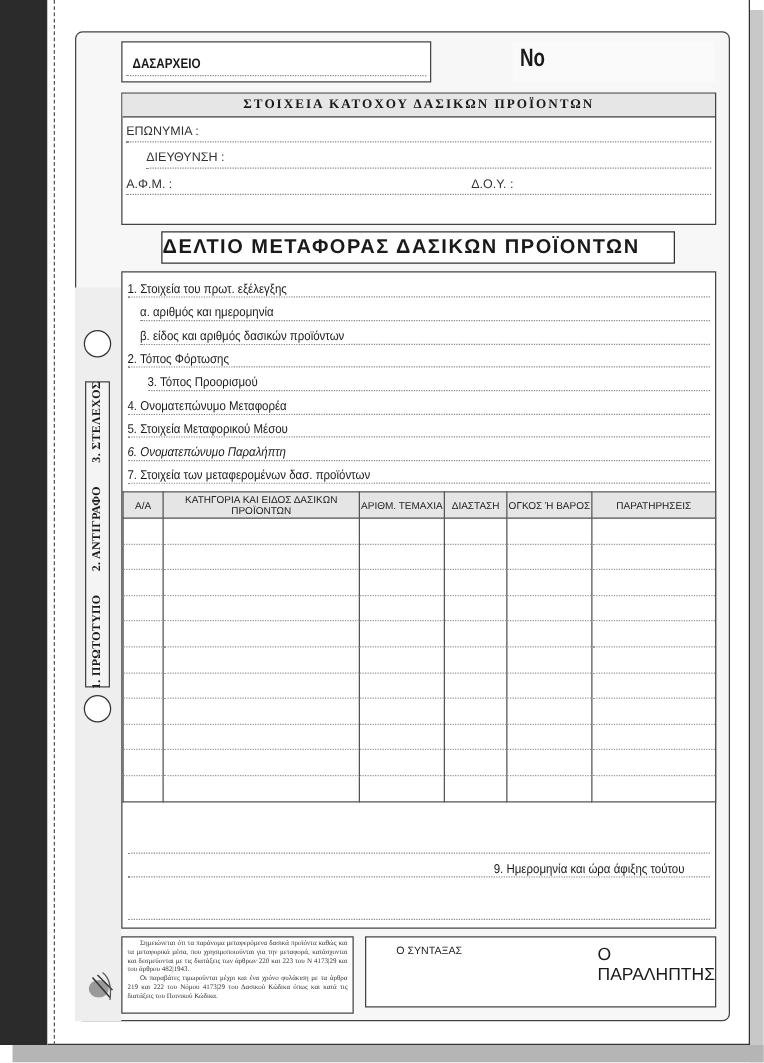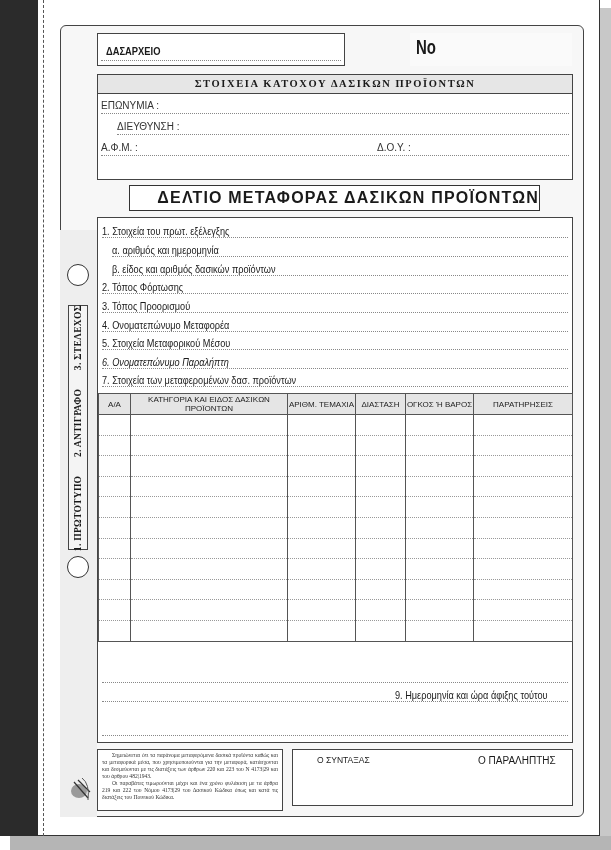--- a/index.html
+++ b/index.html
@@ -27,38 +27,38 @@
   .no-area { position:absolute; left:410px; top:33px; width:162px; height:33px; background:#fafafa; }
   .no-label { position:absolute; left:416px; top:36px; font-size:20px; font-weight:bold; transform:scaleX(0.75); transform-origin:left; }
 
   .owner { left:97px; top:74px; width:476px; height:106px; }
   .owner .hdr { height:18px; background:#e6e6e6; border-bottom:1.2px solid #444; text-align:center;
                 font-family:"Liberation Serif", serif; font-weight:bold; font-size:10.5px; letter-spacing:1.6px; line-height:18px; }
   .line-row { position:absolute; left:3px; right:3px; border-bottom:1px dotted #888; font-size:10px; color:#333; }
   .line-row span { position:absolute; bottom:2px; }
 
   .title-box { position:absolute; left:129px; top:185px; width:411px; height:26px; border:1.3px solid #333; background:#fff; box-sizing:border-box;
-               text-align:right; font-size:16px; font-weight:bold; letter-spacing:1.2px; line-height:24px; }
+               text-align:left; font-size:16px; font-weight:bold; letter-spacing:1.2px; line-height:24px; }
 
   .main { left:97px; top:217px; width:476px; height:526px; }
   .item { position:absolute; left:4px; right:4px; height:14px; font-size:10.2px; white-space:nowrap; overflow:hidden; }
   .item .t { background:#fff; padding-right:3px; position:relative; z-index:1; transform:scaleX(0.9); display:inline-block; transform-origin:left; }
   .item .d { position:absolute; left:0; right:0; bottom:2px; border-bottom:1px dotted #888; }
   .item.sub { left:14px; }
 
   table.goods { position:absolute; left:0; top:175px; width:474px; border-collapse:collapse; table-layout:fixed; }
   table.goods th { background:#e5e5e5; border:1.2px solid #555; font-weight:normal; font-size:8px; line-height:9px; height:20px; padding:0; color:#222; }
   table.goods td { border-left:1.2px solid #555; border-right:1.2px solid #555; height:19.6px; padding:0; border-bottom:1px dotted #999; }
   table.goods tr:last-child td { border-bottom:1.2px solid #555; }
 
   .notes { left:97px; top:749px; width:186px; height:62px; padding:2px 4px; font-family:"Liberation Serif", serif; font-size:5.6px; line-height:7px; color:#333; }
   .notes p { margin:0; text-indent:10px; text-align:justify; }
   .sig { left:292px; top:749px; width:281px; height:57px; }
   .sig .s1 { position:absolute; left:24px; top:5px; font-size:8.5px; }
-  .sig .s2 { position:absolute; left:185px; top:5px; font-size:10px; }
+  .sig .s2 { position:absolute; left:185px; top:5px; font-size:14px; }
   .logo { position:absolute; left:68px; top:774px; width:24px; height:30px; }
 </style>
 </head>
 <body>
 
 <div class="binding"></div>
 <div class="shadow-right"></div>
 <div class="shadow-bottom"></div>
 <div class="page"></div>
 <div class="perforation"></div>
@@ -96,21 +96,21 @@
   </div>
 </div>
 
 <div class="title-box">ΔΕΛΤΙΟ ΜΕΤΑΦΟΡΑΣ ΔΑΣΙΚΩΝ ΠΡΟΪΟΝΤΩΝ</div>
 
 <div class="box main">
   <div class="item" style="top:8px;"><span class="t">1. Στοιχεία του πρωτ. εξέλεγξης</span><div class="d"></div></div>
   <div class="item sub" style="top:27px;"><span class="t">α. αριθμός και ημερομηνία</span><div class="d"></div></div>
   <div class="item sub" style="top:46px;"><span class="t">β. είδος και αριθμός δασικών προϊόντων</span><div class="d"></div></div>
   <div class="item" style="top:64px;"><span class="t">2. Τόπος Φόρτωσης</span><div class="d"></div></div>
-  <div class="item" style="top:83px;"><span class="t">3. Τόπος Προορισμού</span><div class="d"></div></div>
+  <div class="item" style="top:83px;margin-left:16px;"><span class="t">3. Τόπος Προορισμού</span><div class="d"></div></div>
   <div class="item" style="top:102px;"><span class="t">4. Ονοματεπώνυμο Μεταφορέα</span><div class="d"></div></div>
   <div class="item" style="top:120px;"><span class="t">5. Στοιχεία Μεταφορικού Μέσου</span><div class="d"></div></div>
   <div class="item" style="top:139px;font-style:italic;"><span class="t">6. Ονοματεπώνυμο Παραλήπτη</span><div class="d"></div></div>
   <div class="item" style="top:157px;"><span class="t">7. Στοιχεία των μεταφερομένων δασ. προϊόντων</span><div class="d"></div></div>
 
   <table class="goods">
     <colgroup>
       <col style="width:32px">
         <col style="width:157px">
         <col style="width:68px">

